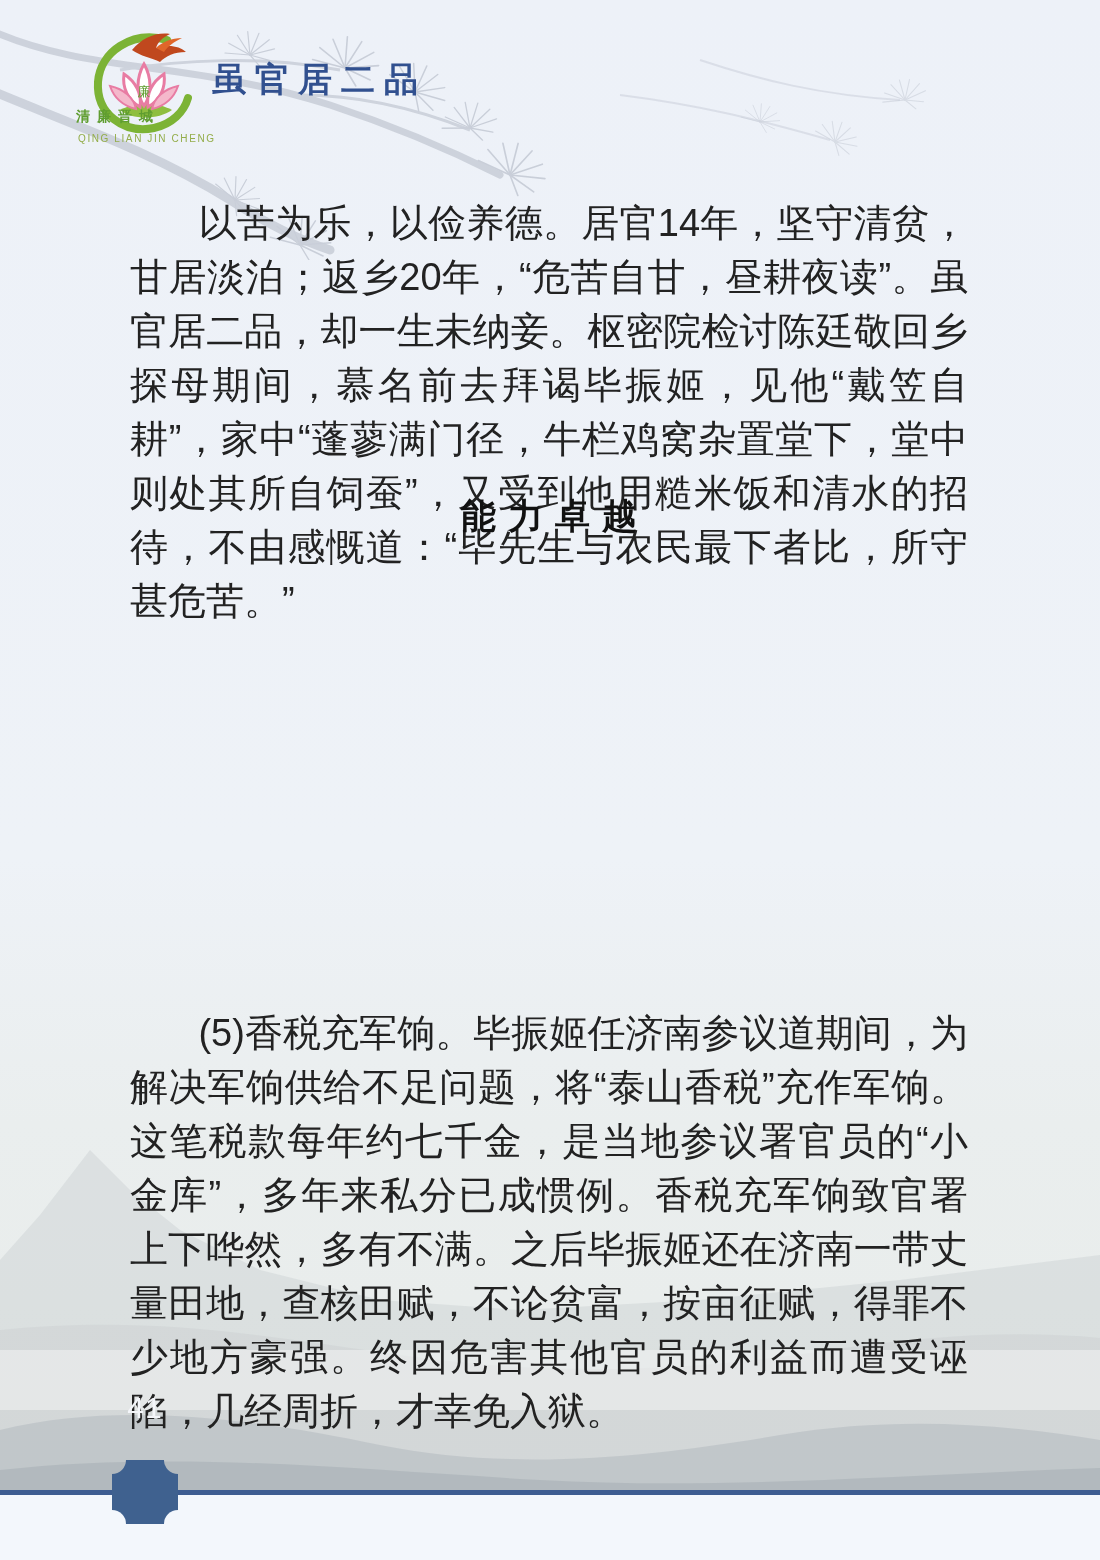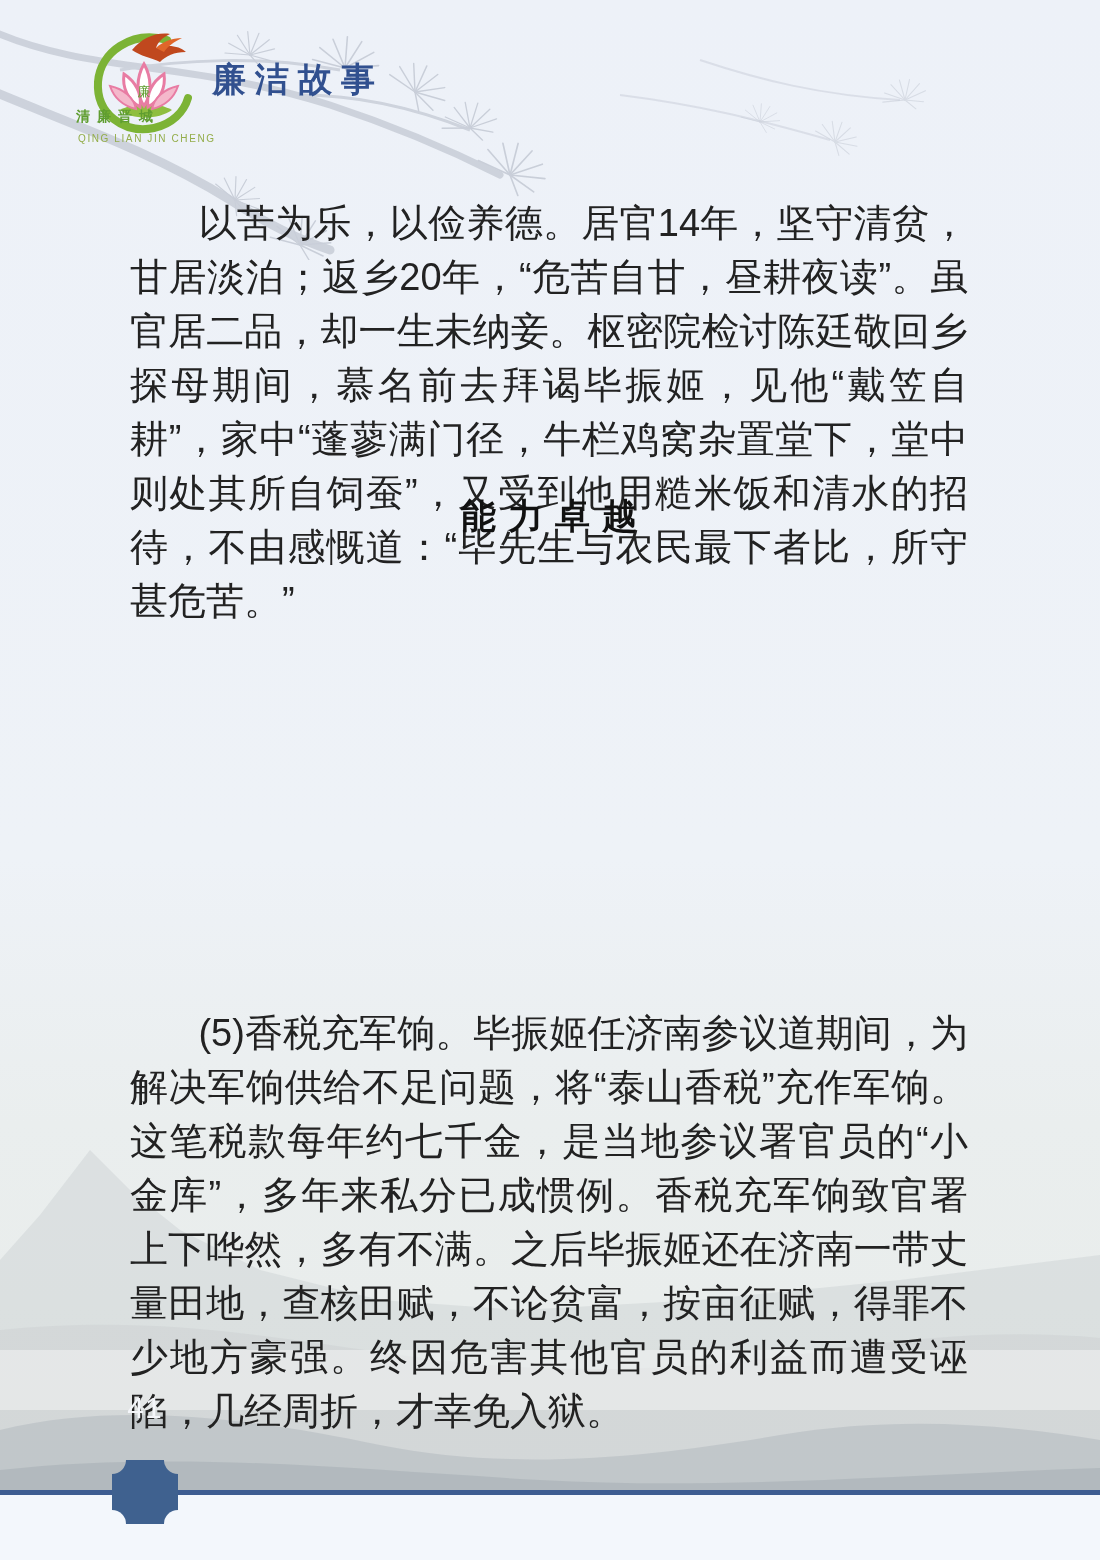--- a/index.html
+++ b/index.html
@@ -110,21 +110,21 @@
       <path d="M106,64 C102,76 92,84 80,87 C82,76 92,67 106,64 Z" fill="#f4b8cb" stroke="#e87ca3" stroke-width="2"></path>
     </g>
 
     <text x="72" y="74" text-anchor="middle" font-size="13" fill="#5f9d30">廉</text>
 
     <path d="M60,28 C70,16 84,10 98,12 C90,16 86,20 84,26 C96,22 108,24 114,30 C102,30 94,34 88,40 C80,36 68,34 60,28 Z" fill="#c0481e"></path>
     <path d="M84,26 C90,20 100,16 110,16 C102,20 96,24 92,30 Z" fill="#e0662a"></path>
   </svg>
   <div class="logo-cn">清廉晋城</div>
   <div class="logo-en">QING LIAN JIN CHENG</div>
-  <div class="page-title">廉洁故事</div>
+  <div class="page-title">虽官居二品</div>
 
   <p class="para p1">以苦为乐，以俭养德。居官14年，坚守清贫，甘居淡泊；返乡20年，“危苦自甘，昼耕夜读”。虽官居二品，却一生未纳妾。枢密院检讨陈廷敬回乡探母期间，慕名前去拜谒毕振姬，见他“戴笠自耕”，家中“蓬蓼满门径，牛栏鸡窝杂置堂下，堂中则处其所自饲蚕”，又受到他用糙米饭和清水的招待，不由感慨道：“毕先生与农民最下者比，所守甚危苦。”</p>
   <h2 class="section-heading">能力卓越</h2>
   <p class="para p4">(5)香税充军饷。毕振姬任济南参议道期间，为解决军饷供给不足问题，将“泰山香税”充作军饷。这笔税款每年约七千金，是当地参议署官员的“小金库”，多年来私分已成惯例。香税充军饷致官署上下哗然，多有不满。之后毕振姬还在济南一带丈量田地，查核田赋，不论贫富，按亩征赋，得罪不少地方豪强。终因危害其他官员的利益而遭受诬陷，几经周折，才幸免入狱。</p>
 
   <div class="footer-band"></div>
   <div class="page-rule"></div>
   <svg class="page-badge" width="66" height="64" viewBox="0 0 66 64">
     <defs>
       <mask id="notch">

